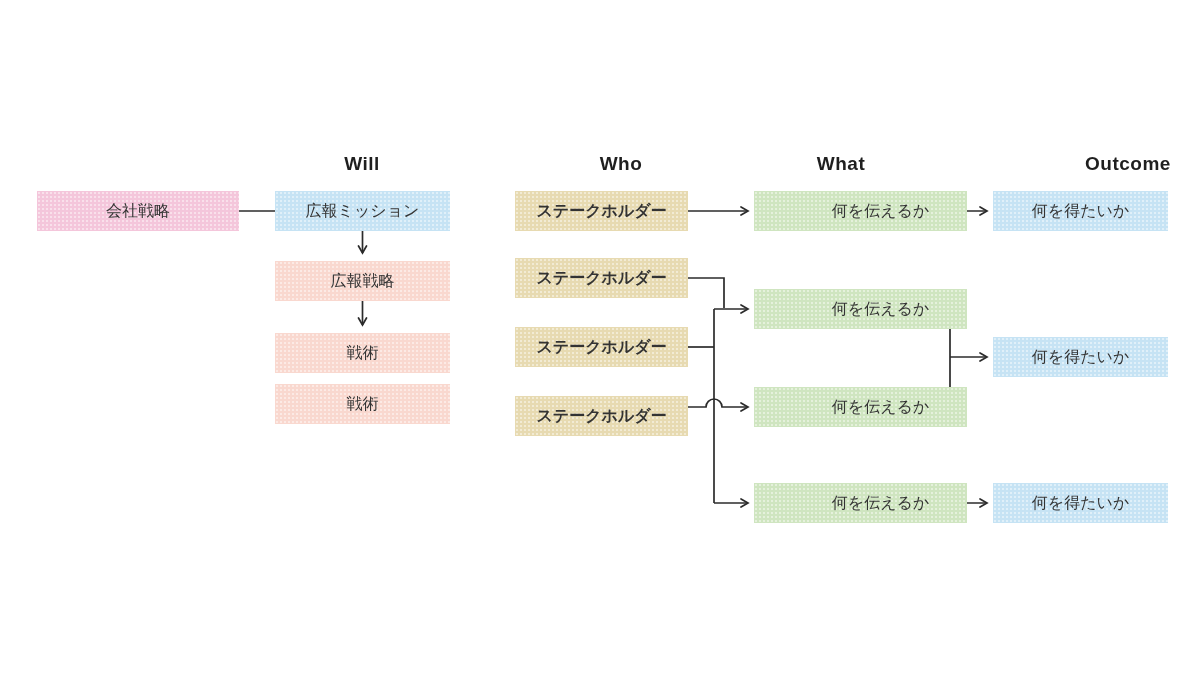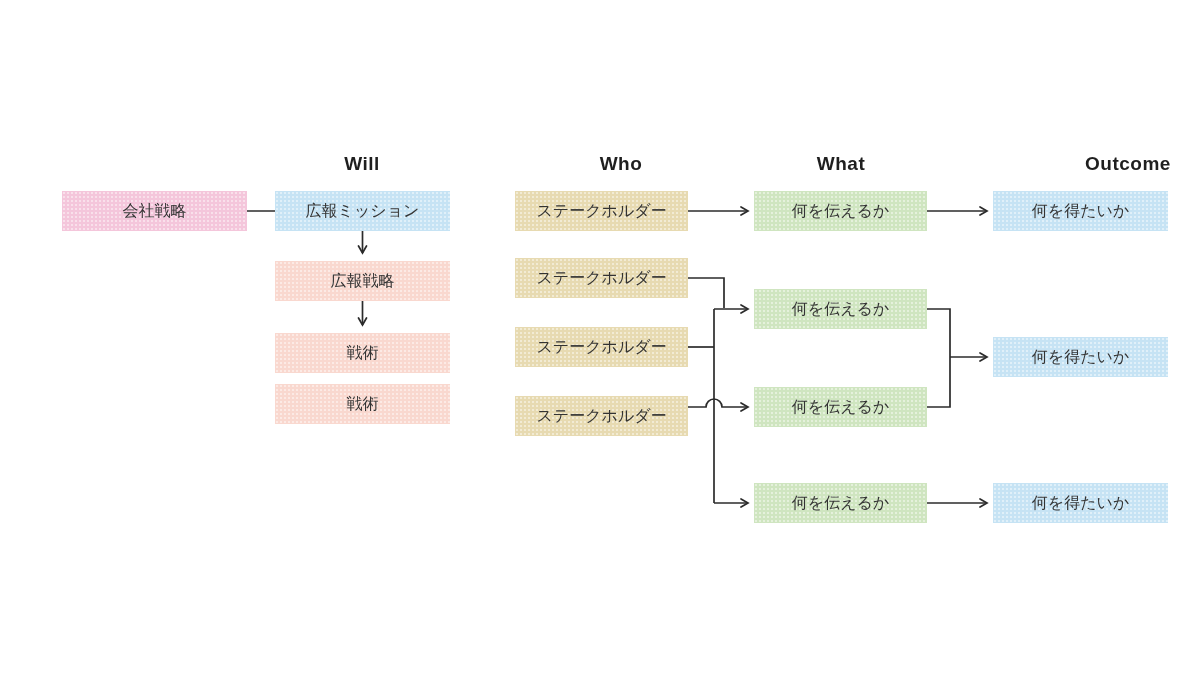--- a/index.html
+++ b/index.html
@@ -14,22 +14,22 @@
   }
   .node{
     position:absolute;height:40px;display:flex;align-items:center;justify-content:center;
     font-size:16px;color:#333333;white-space:nowrap;
     background-image:radial-gradient(rgba(255,255,255,0.45) 1px, transparent 1px);
     background-size:4px 4px;
   }
   .c-pink   {background-color:#f4c6db;}
   .c-blue   {background-color:#c6e3f4;}
   .c-salmon {background-color:#f9d8cf;}
-  .c-tan    {background-color:#e7dab1;}
-  .c-green  {background-color:#cfe5c0;}
+  .c-tan    {background-color:#e7dab1;font-weight:bold;}
+  .c-green  {background-color:#cfe5c0;padding-left:40px;}
   svg.wires{position:absolute;left:0;top:0;pointer-events:none;}
 </style>
 </head>
 <body>
 
 <div id="stage">
 
   <div class="col-header" style="left:362px;">Will</div>
   <div class="col-header" style="left:621px;">Who</div>
   <div class="col-header" style="left:841px;">What</div>
@@ -64,21 +64,21 @@
       <path d="M714,503 H748" marker-end="url(#ah)"></path>
 
       <path d="M927,309 H950 V357"></path>
       <path d="M927,407 H950 V357"></path>
       <path d="M950,357 H987" marker-end="url(#ah)"></path>
 
       <path d="M927,503 H987" marker-end="url(#ah)"></path>
     </g>
   </svg>
 
-  <div class="node c-pink" style="left:37px;top:191px;width:185px;margin-left:25px;">会社戦略</div>
+  <div class="node c-pink" style="left:37px;top:191px;width:202px;">会社戦略</div>
   <div class="node c-salmon" style="left:275px;top:261px;width:175px;">広報戦略</div>
   <div class="node c-blue" style="left:275px;top:191px;width:175px;">広報ミッション</div>
   <div class="node c-salmon" style="left:275px;top:333px;width:175px;">戦術</div>
   <div class="node c-salmon" style="left:275px;top:384px;width:175px;">戦術</div>
 
   <div class="node c-tan" style="left:515px;top:191px;width:173px;">ステークホルダー</div>
   <div class="node c-tan" style="left:515px;top:258px;width:173px;">ステークホルダー</div>
   <div class="node c-tan" style="left:515px;top:327px;width:173px;">ステークホルダー</div>
   <div class="node c-tan" style="left:515px;top:396px;width:173px;">ステークホルダー</div>
 

